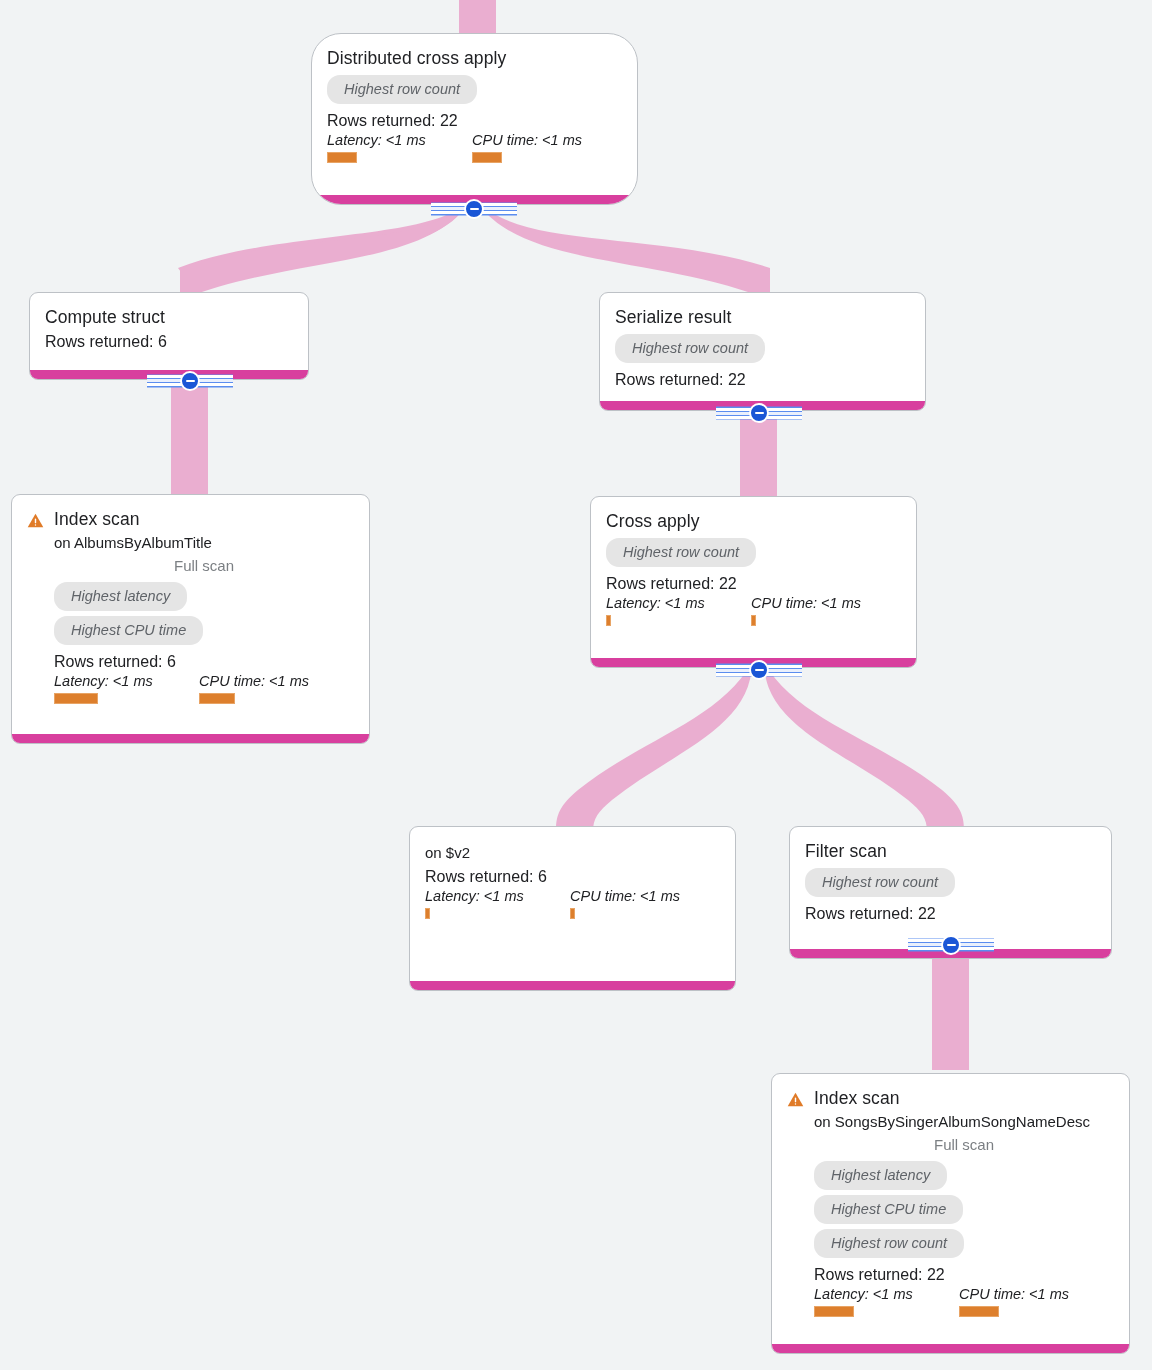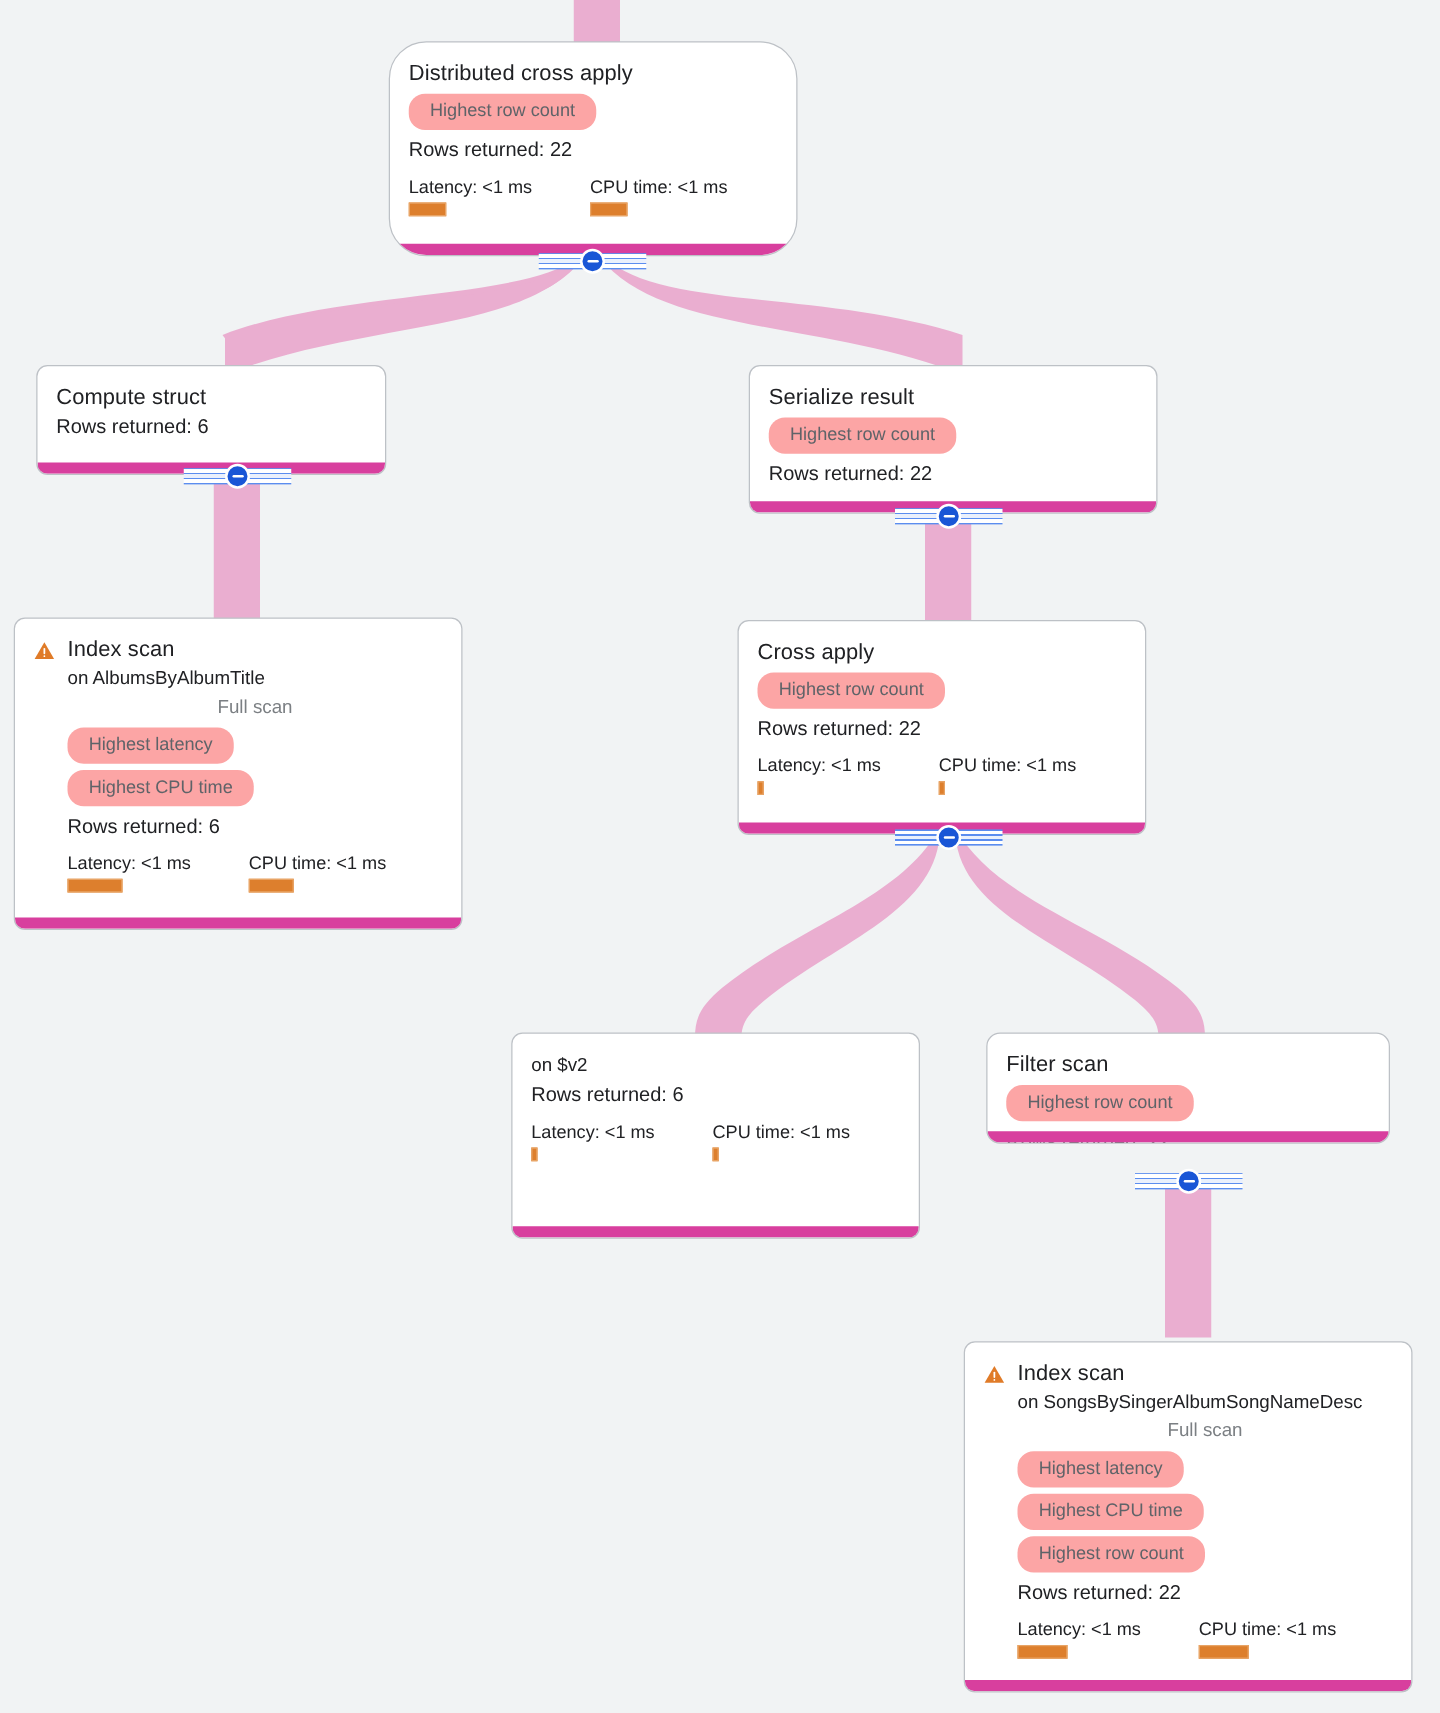--- a/index.html
+++ b/index.html
@@ -39,34 +39,35 @@
   .body-block{}
   .body-block.indent{margin-left:27px;}
   .subtitle{
     font-size:15px;color:#202124;line-height:20px;margin-top:3px;
     white-space:nowrap;
   }
   .subtitle.muted{color:#7b7f83;text-align:center;}
   .badges{margin-top:4px;}
   .badge{
     display:inline-block;
-    background:#fca5a5;
+    background:#e5e5e5;
     color:#5f6368;
     border-radius:13px;
     font-size:14.5px;
     line-height:18px;
     padding:5px 17px 6px 17px;
     margin:2px 0 3px 0;
+    font-style:italic;
   }
   .rows{
     font-size:16px;color:#202124;line-height:20px;margin-top:4px;
     white-space:nowrap;
   }
   .metrics{
-    display:flex;margin-top:10px;
+    display:flex;font-style:italic;
   }
   .metric{position:relative;}
   .metric-label{font-size:14.5px;color:#202124;line-height:18px;white-space:nowrap;}
   .metric-bar{
     height:11px;margin-top:3px;
     background:#dd7f2d;
     border:1px solid #e8a465;
     box-sizing:border-box;
   }
 
@@ -270,21 +271,21 @@
           <div class="metric">
             <div class="metric-label">CPU time: &lt;1 ms</div>
             <div class="metric-bar" style="width:5px;"></div>
           </div>
         </div>
       </div>
     </div>
     <div class="node-bar"></div>
   </div>
 
-  <div class="node" style="left:789px;top:826px;width:323px;height:89px;border-radius:11px;">
+  <div class="node" style="left:789px;top:826px;width:323px;height:133px;">
     <div class="node-inner">
       <div class="title-row">
         <div class="title">Filter scan</div>
       </div>
       <div class="body-block">
         <div class="badges">
           <span class="badge">Highest row count</span>
         </div>
         <div class="rows">Rows returned: 22</div>
       </div>

